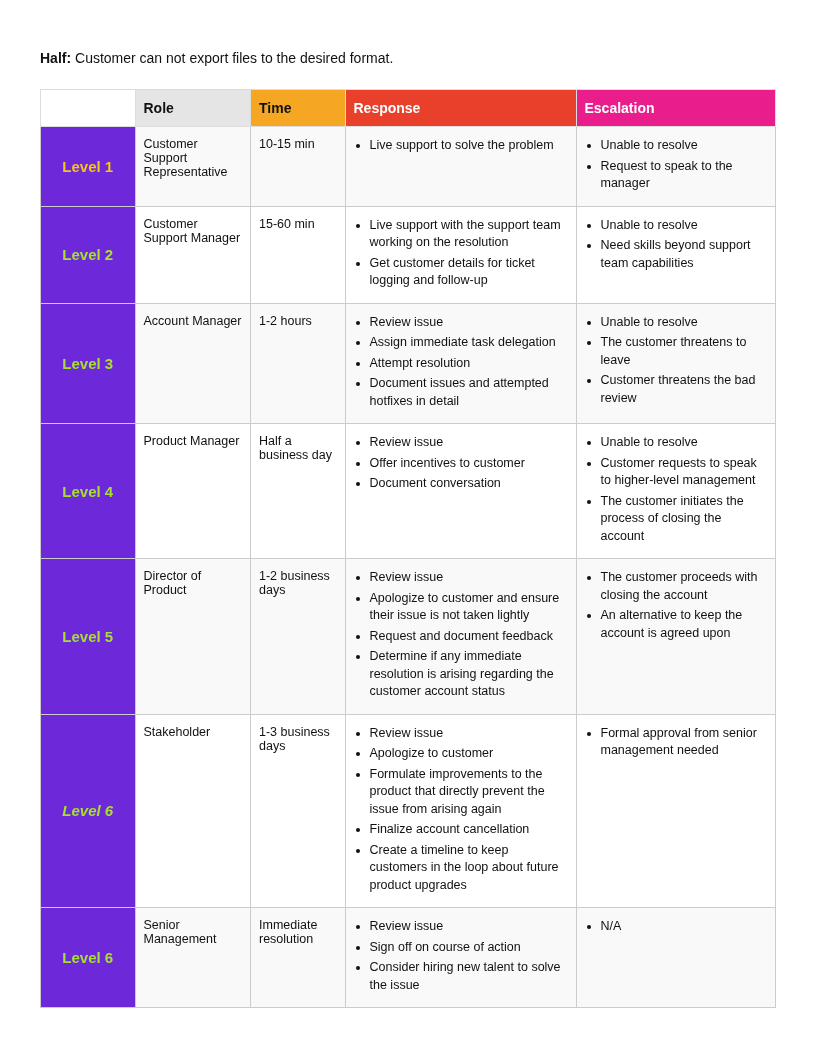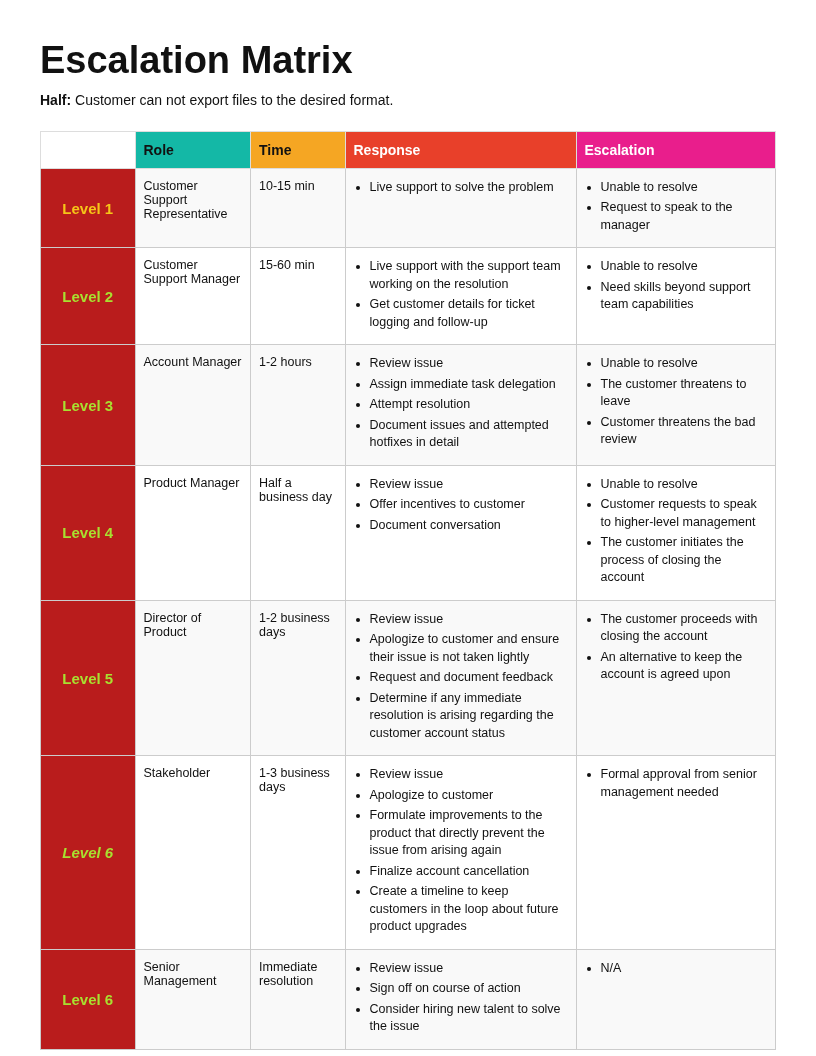--- a/index.html
+++ b/index.html
@@ -61,32 +61,32 @@
       margin-top: 20px;
     }
     thead th {
       padding: 10px 8px;
       text-align: left;
       font-weight: 700;
       font-size: 14px;
       border: 1px solid #ddd;
     }
     thead th:nth-child(1) { background: #fff; width: 90px; }
-    thead th:nth-child(2) { background: #14b8a6; color: #111; width: 110px; }
+    thead th:nth-child(2) { background: #e5e5e5; color: #111; width: 110px; }
     thead th:nth-child(3) { background: #f5a623; color: #111; width: 90px; }
     thead th:nth-child(4) { background: #e8402a; color: #fff; width: 220px; }
     thead th:nth-child(5) { background: #e91e8c; color: #fff; width: 190px; }
 
     tbody tr td {
       border: 1px solid #ccc;
       padding: 10px 8px;
       vertical-align: top;
     }
     .level-cell {
-      background: #b91c1c;
+      background: #6d28d9;
       color: #fff;
       font-weight: 900;
       font-size: 15px;
       text-align: center;
       vertical-align: middle;
       padding: 19px 6px;
     }
     .level-cell span {
       display: block;
       color: #c8f040;
@@ -107,21 +107,20 @@
       line-height: 1.4;
     }
     tbody tr:nth-child(odd) td:not(.level-cell) { background: #f9f9f9; }
     tbody tr:nth-child(even) td:not(.level-cell) { background: #fff; }
   </style>
 </head>
 <body>
 
 <div class="header">
   <div class="header-left">
-    <h1>Escalation Matrix</h1>
     <p class="issue">
       <strong>Half:</strong>
       <span>Customer can not export files to the desired format.</span>
     </p>
   </div>
 </div>
 
 <table>
   <thead>
     <tr>

